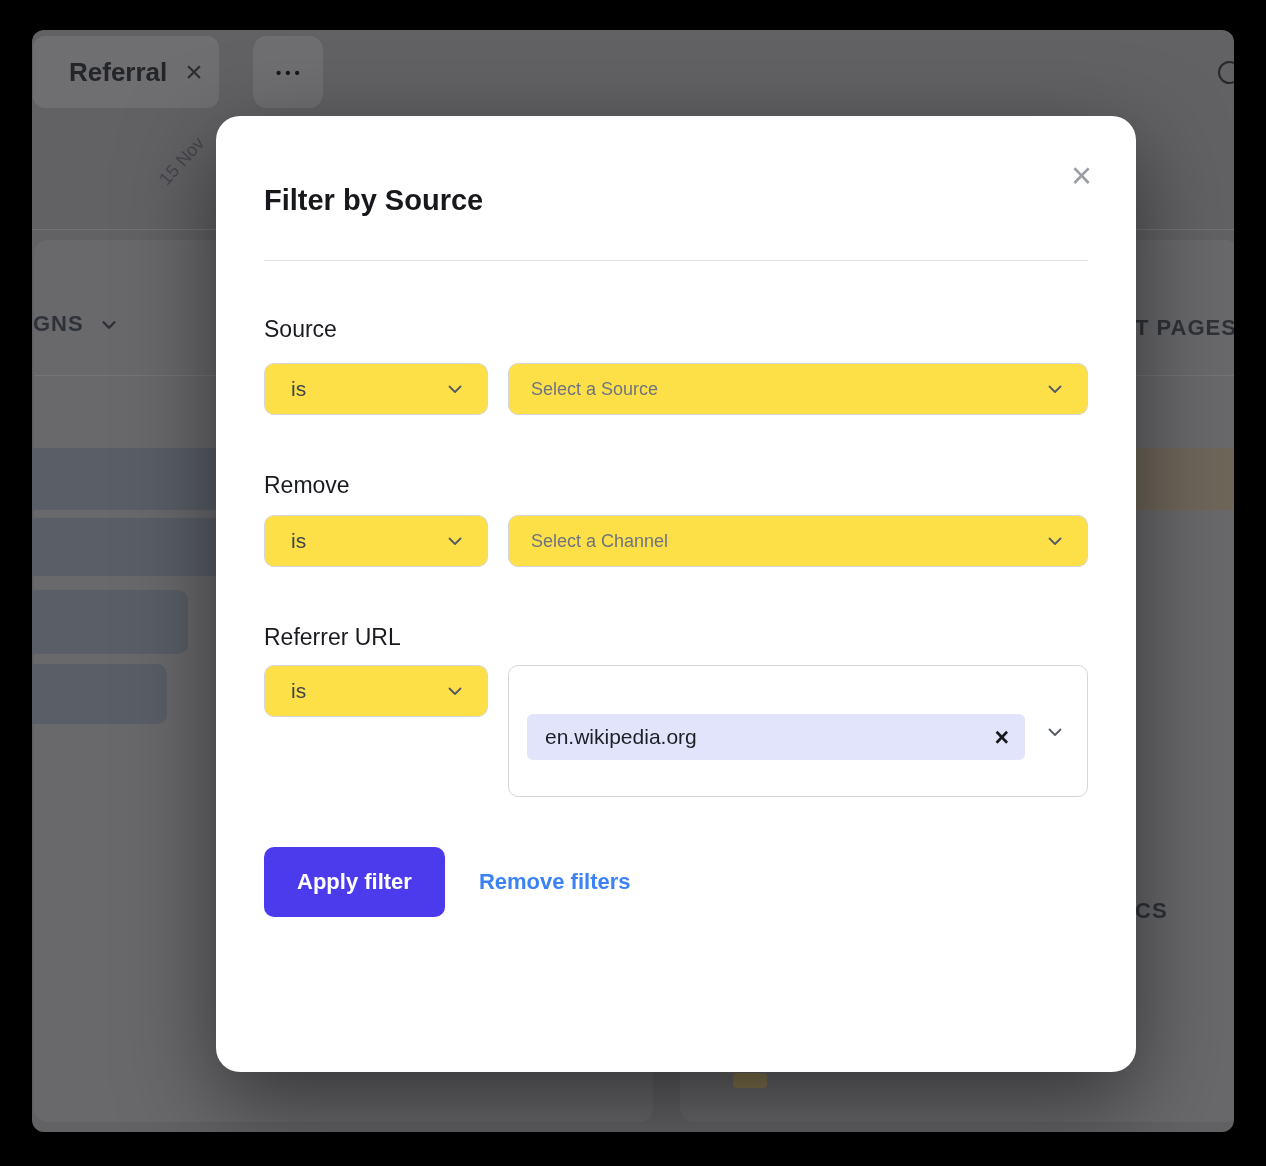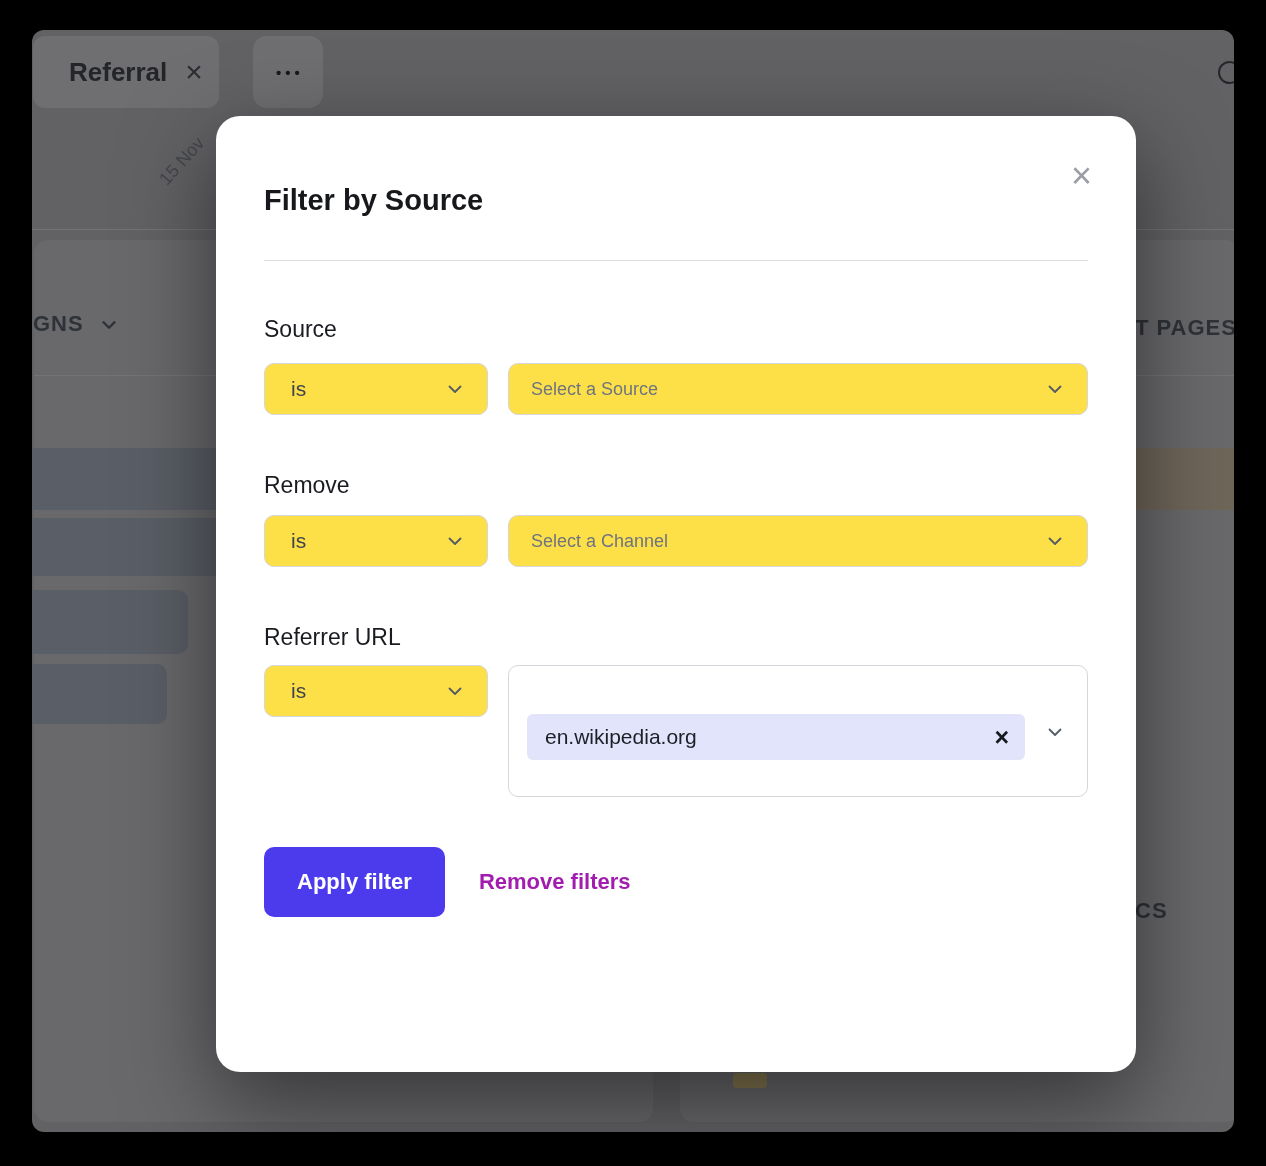--- a/index.html
+++ b/index.html
@@ -214,17 +214,17 @@
           <span class="chip-x">×</span>
         </div>
         <svg class="combo-chev" width="20" height="20" viewBox="0 0 20 20" fill="none">
             <path d="M4.5 7.5l5.5 5.5 5.5-5.5" stroke="#555a64" stroke-width="1.8" stroke-linecap="round" stroke-linejoin="round"></path>
           </svg>
       </div>
     </div>
 
     <div class="btn-row">
       <button class="btn-apply" style="background: rgb(75, 59, 236);">Apply filter</button>
-      <a class="link-remove" style="color: #a21caf;">Remove filters</a>
+      <a class="link-remove" style="color: #3b82f6;">Remove filters</a>
     </div>
   </div>
 
 </div>
 
 </body></html>

